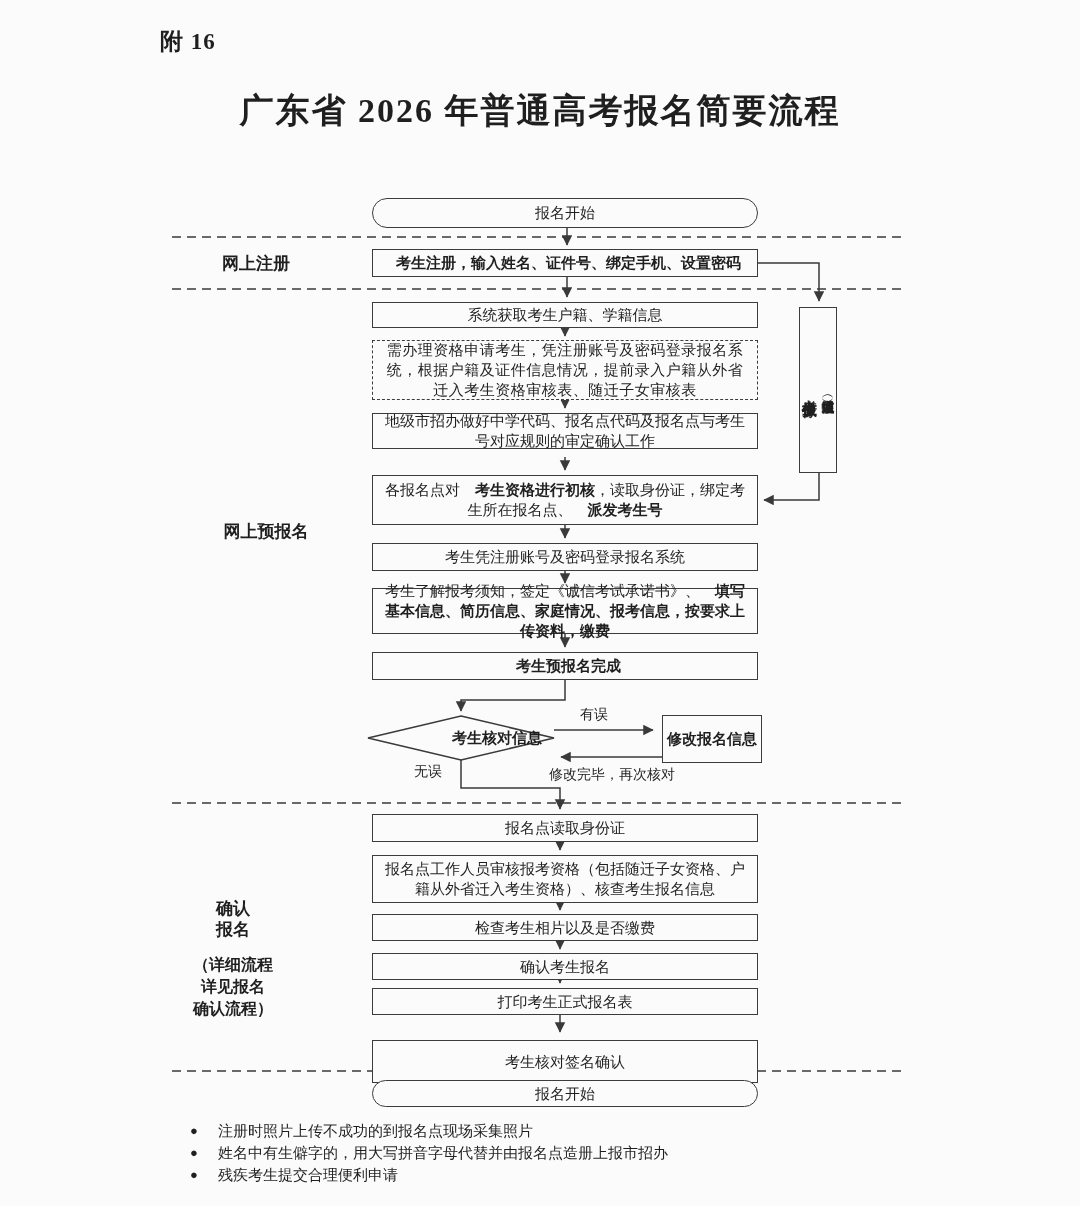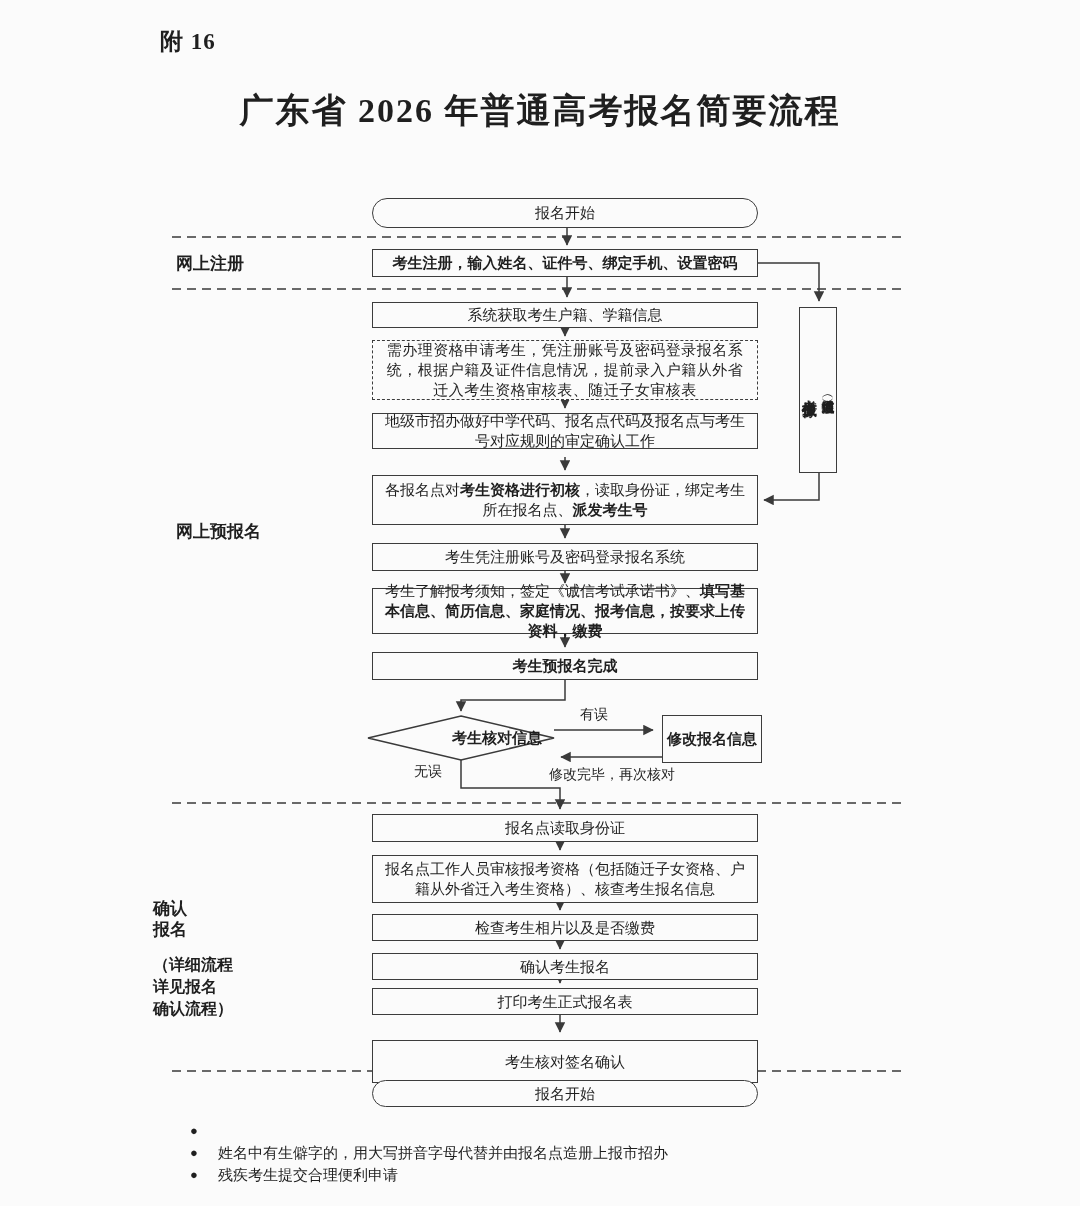--- a/index.html
+++ b/index.html
@@ -8,23 +8,23 @@
 
   .abs{position:absolute;}
   .tag{left:160px;top:26px;font-size:23px;font-weight:bold;letter-spacing:1px;}
   .title{left:0;top:88px;width:1080px;text-align:center;font-size:34px;font-weight:bold;letter-spacing:2px;}
 
   .fbox{position:absolute;left:372px;width:386px;border:1.5px solid #3c3c3c;background:#fbfbfb;
         display:flex;align-items:center;justify-content:center;text-align:center;
         font-size:15px;line-height:20px;box-sizing:border-box;padding:2px 8px;}
   .rounded{border-radius:16px;}
   .dashedbox{border-style:dashed;letter-spacing:0.5px;}
-  .b{font-weight:bold;}
+  .b{font-weight:bold;padding-left:15px;}
 
-  .stage{position:absolute;font-weight:bold;}
+  .stage{position:absolute;font-weight:bold;text-align:center;}
   .stage1{left:176px;top:252px;width:160px;font-size:17px;}
   .stage2{left:176px;top:520px;width:180px;font-size:17px;}
   .stage3a{left:153px;top:898px;width:160px;font-size:17px;line-height:21px;}
   .stage3b{left:153px;top:954px;width:160px;font-size:16px;line-height:22px;}
 
   .small-label{position:absolute;font-size:14px;}
 
   .diamond-text{position:absolute;left:380px;top:729px;width:162px;text-align:right;
                 font-size:15px;font-weight:bold;}
 
@@ -173,20 +173,21 @@
     <span>考生核对签名确认</span>
   </div>
 
   <div class="fbox rounded" style="top:1080px;height:27px">
     <span>报名开始</span>
   </div>
 
   <div class="notes">
     <div class="note-row">
       <span class="note-dot">●</span>
+      <span>注册时照片上传不成功的到报名点现场采集照片</span>
     </div>
     <div class="note-row">
       <span class="note-dot">●</span>
       <span>姓名中有生僻字的，用大写拼音字母代替并由报名点造册上报市招办</span>
     </div>
     <div class="note-row">
       <span class="note-dot">●</span>
       <span>残疾考生提交合理便利申请</span>
     </div>
   </div>

